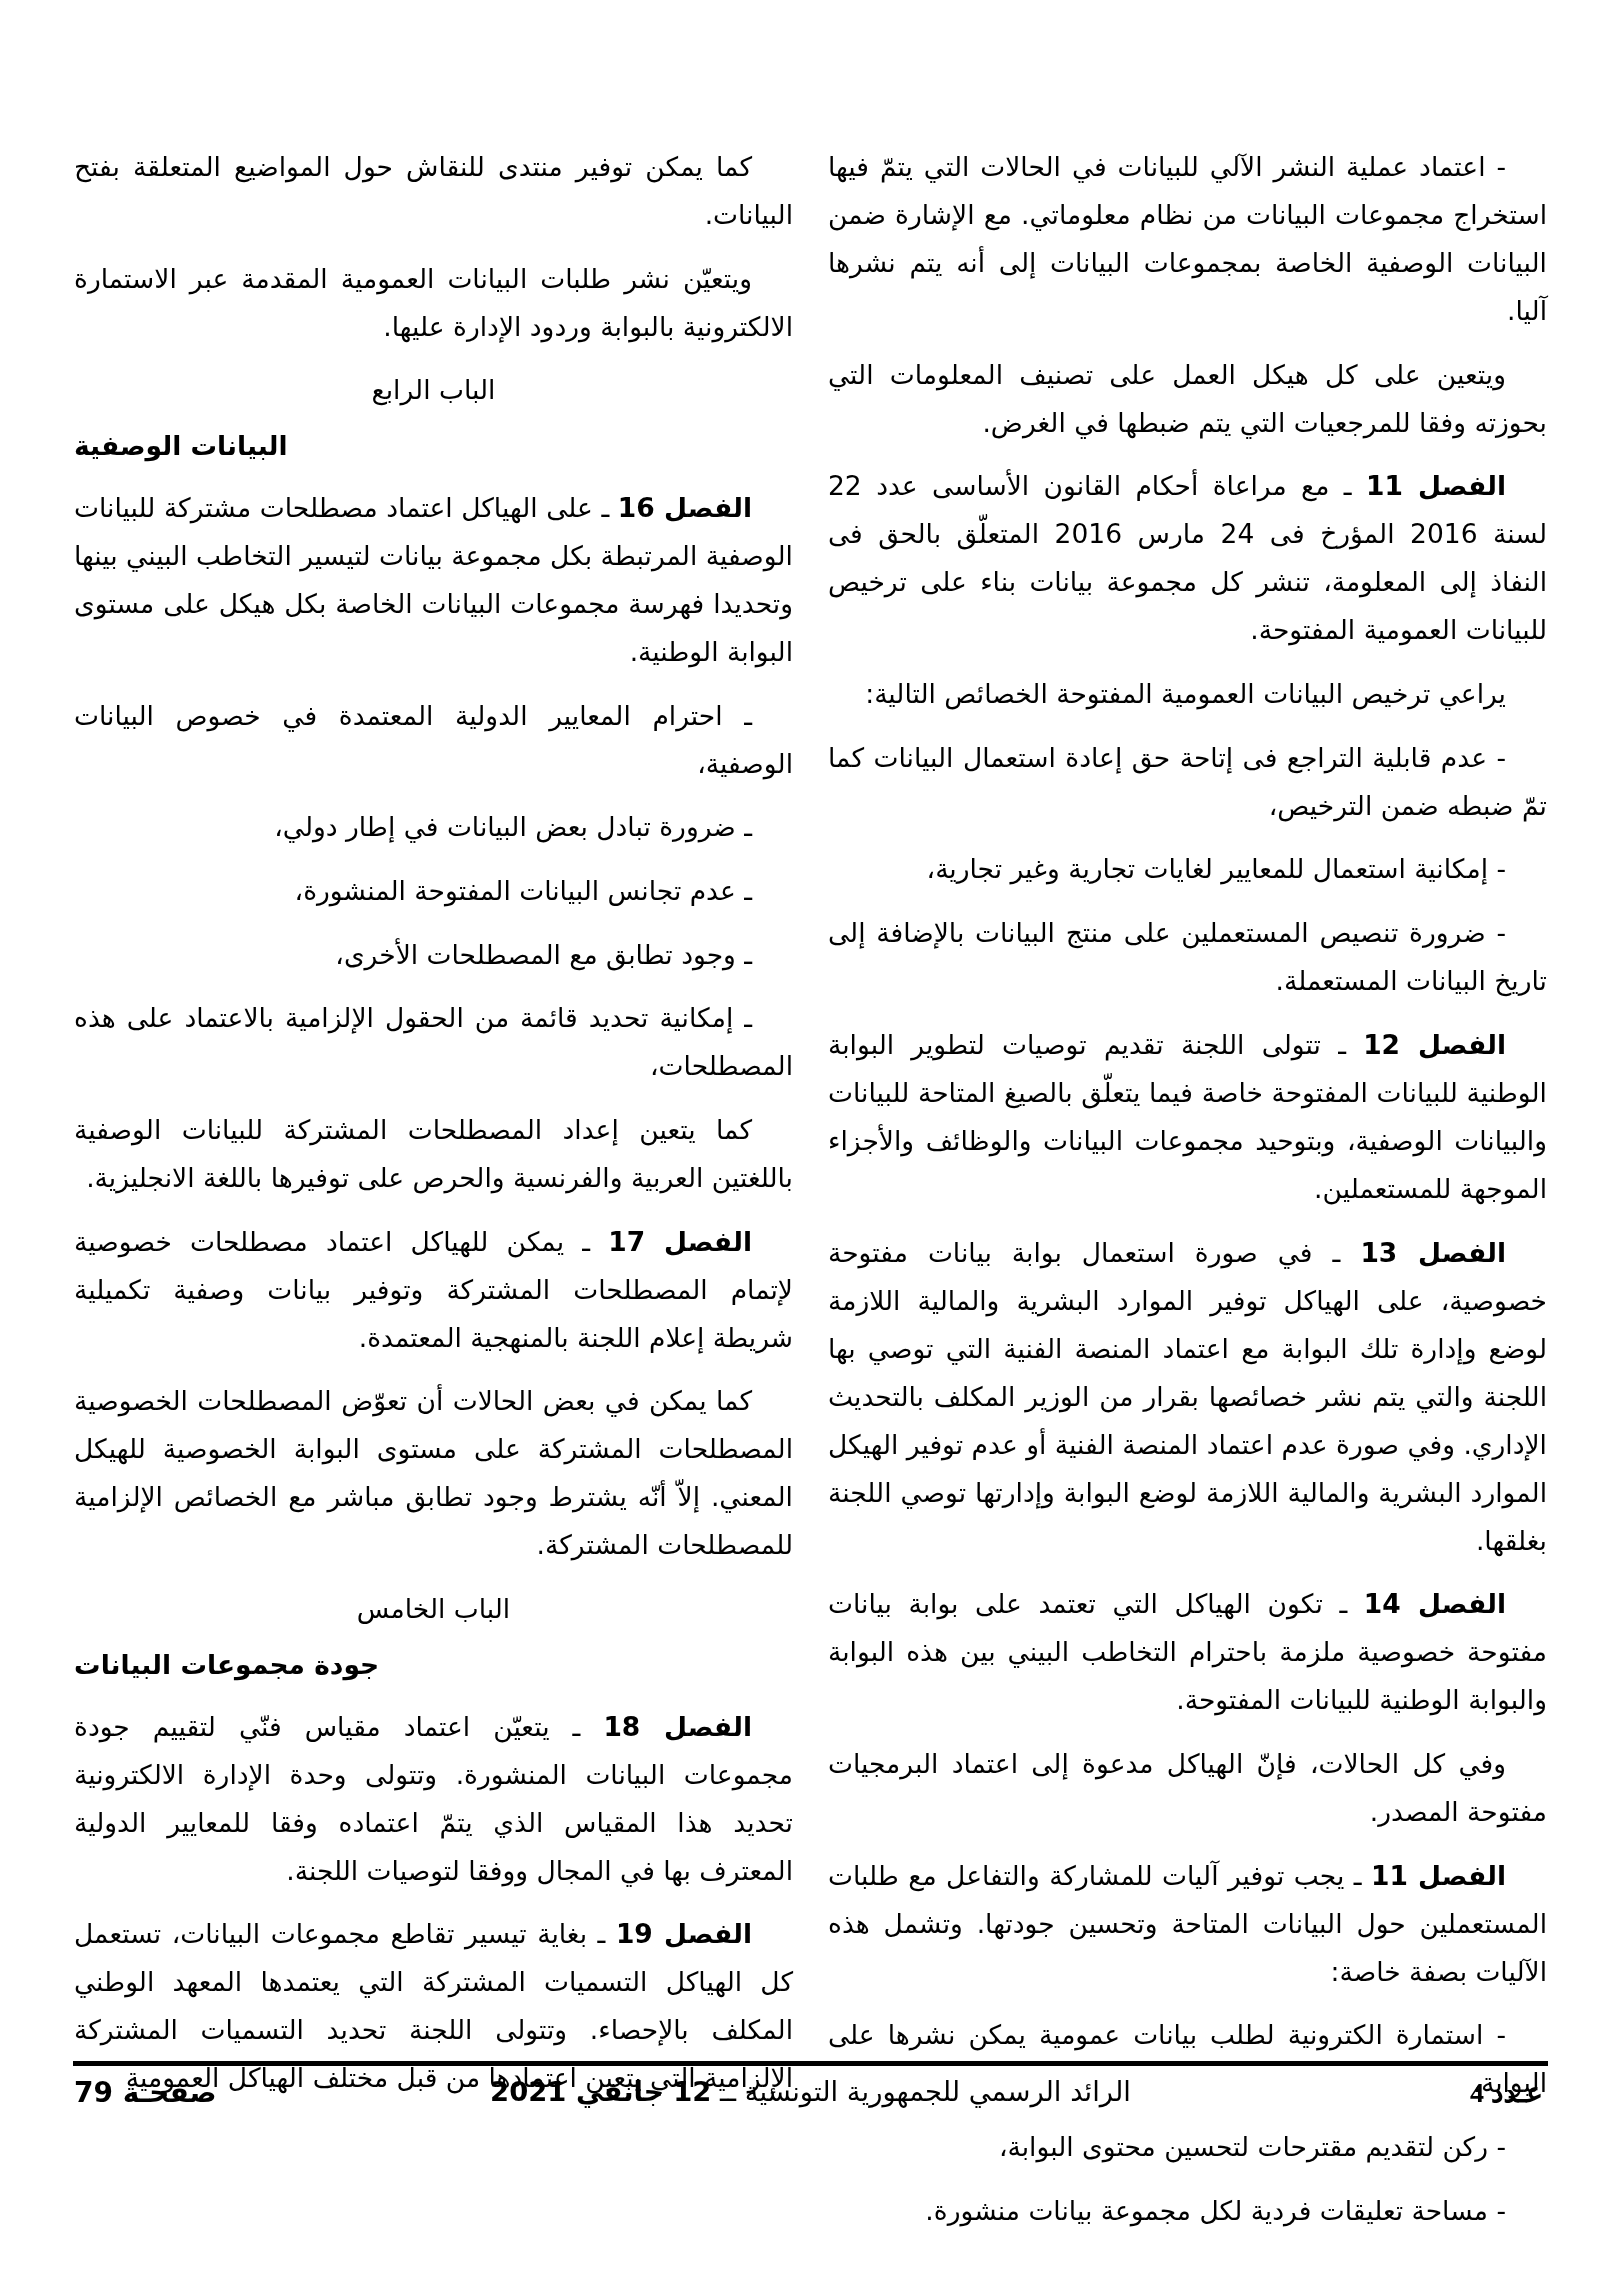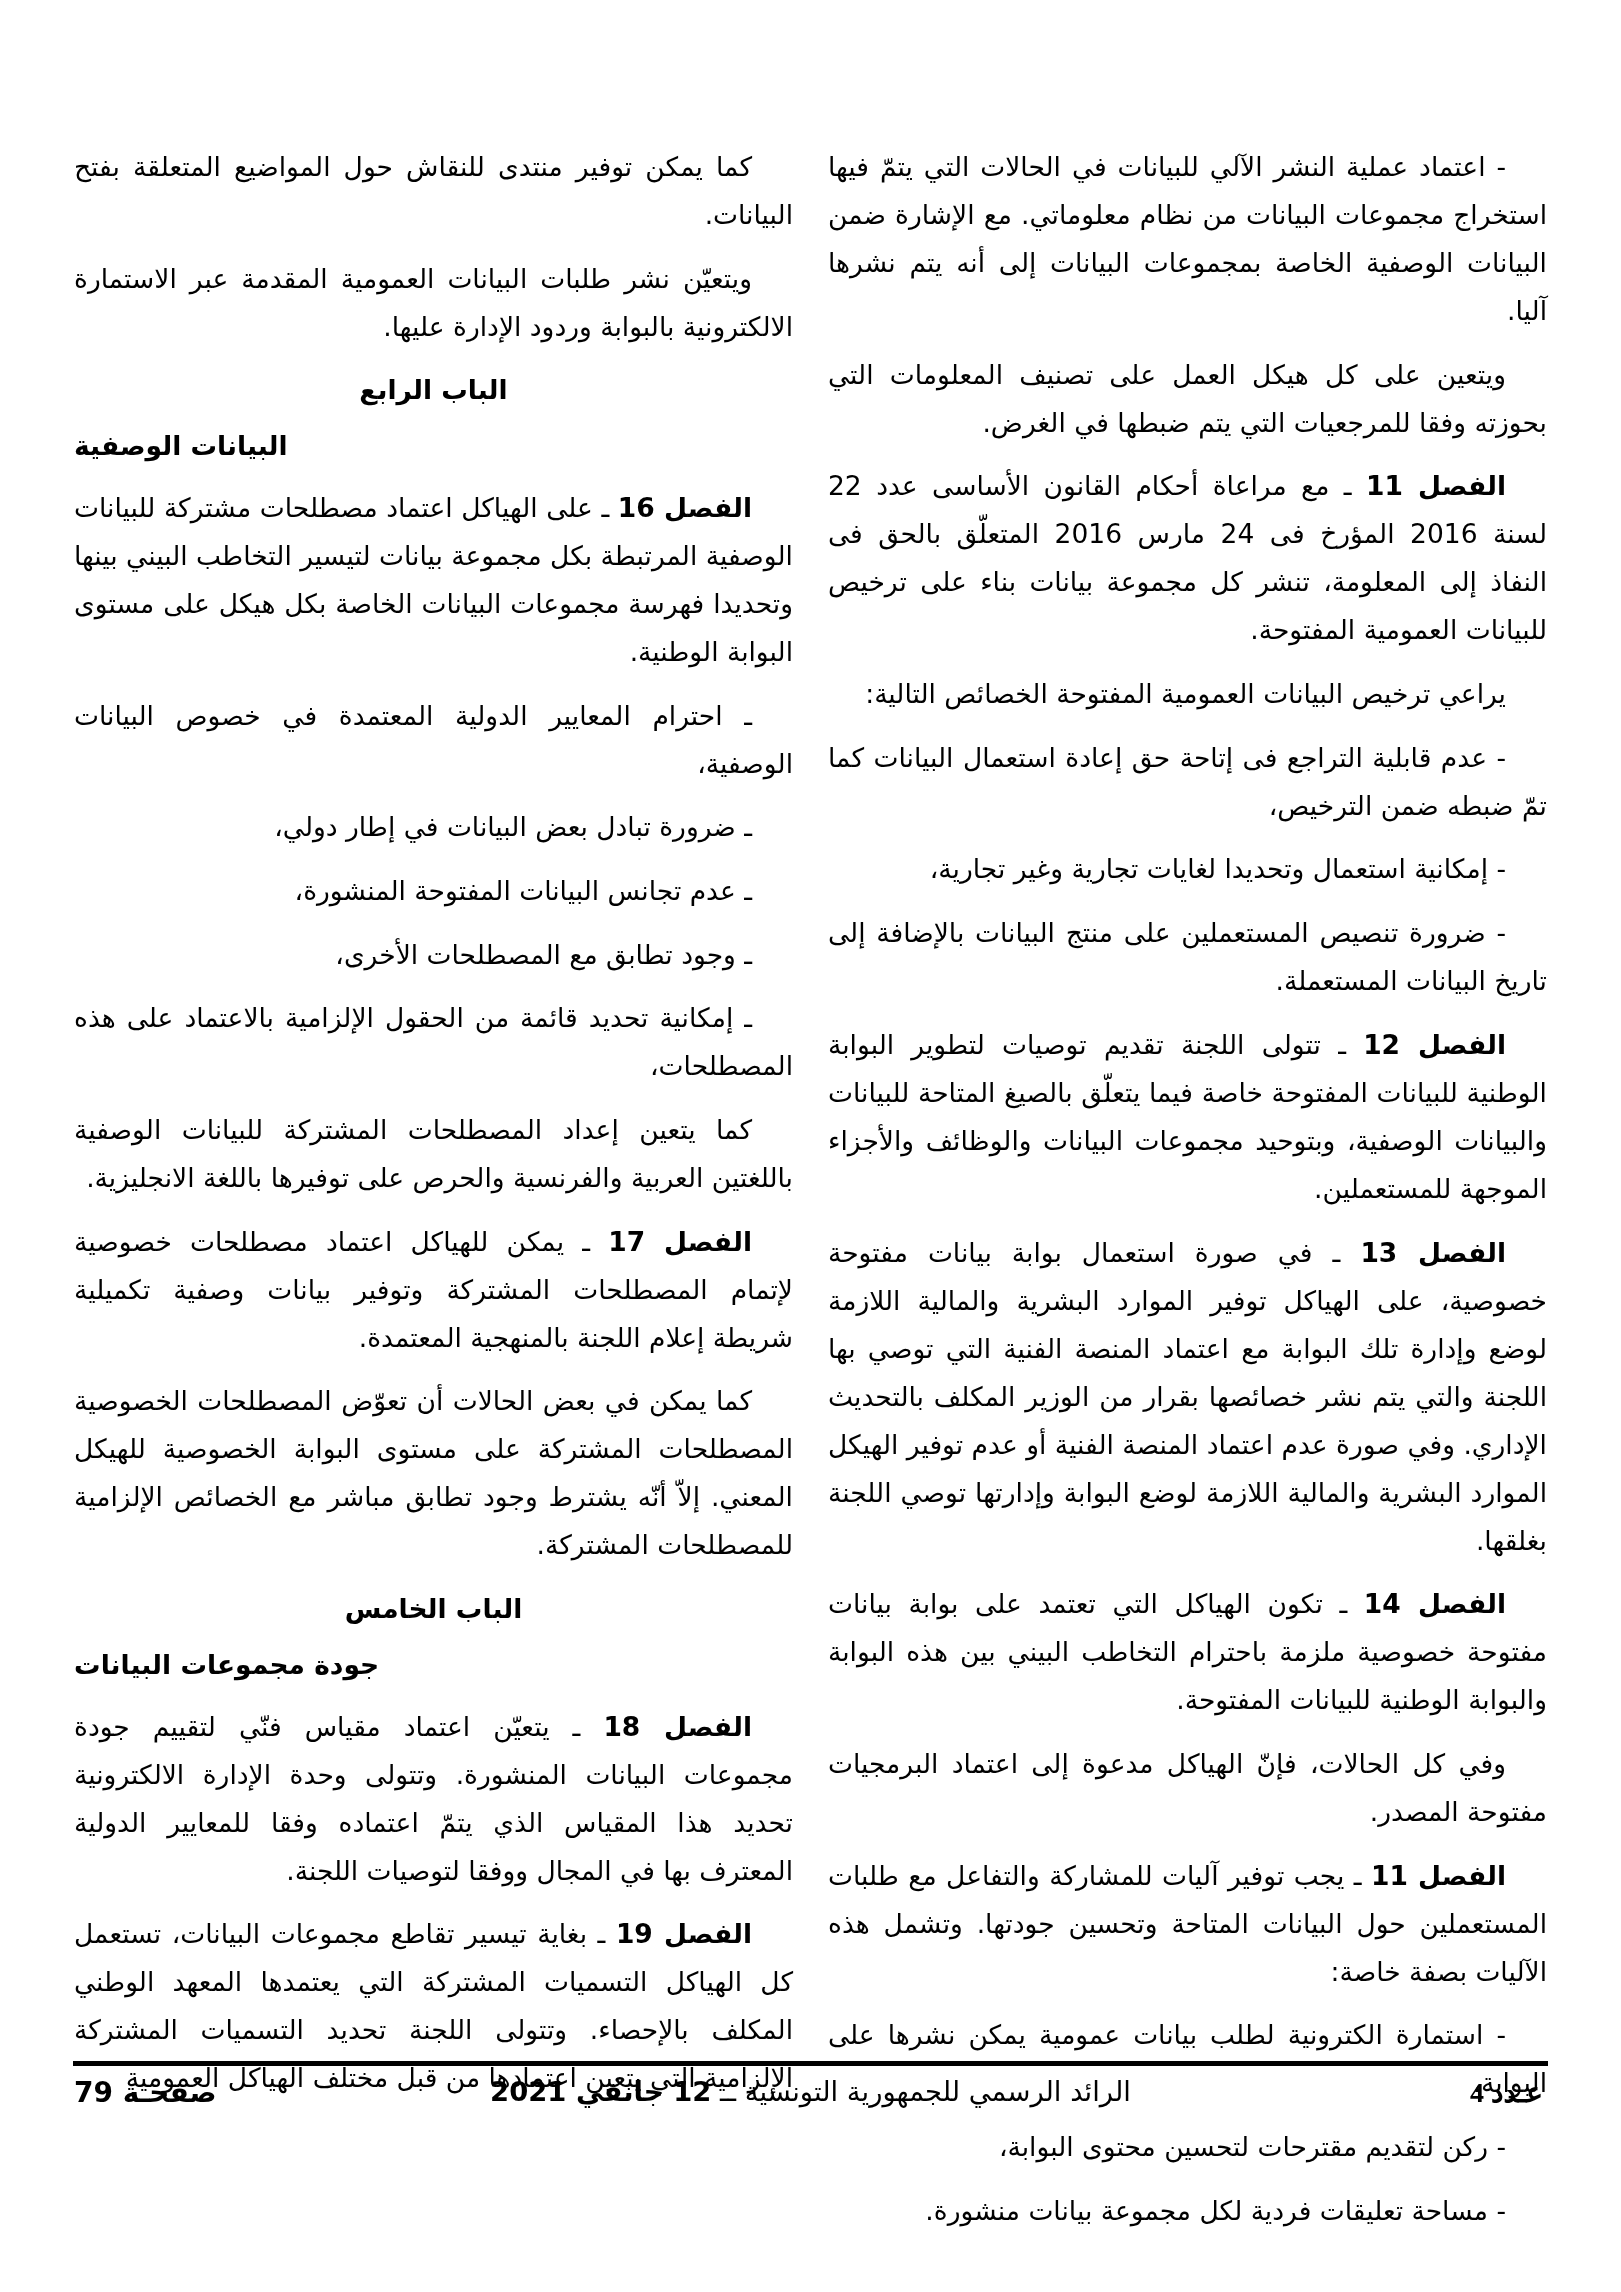--- a/index.html
+++ b/index.html
@@ -22,21 +22,20 @@
     font-size: 26.5px;
     line-height: 48px;
   }
   .col-right { right: 74px; }
   .col-left  { left: 74px; }
   .col p { margin: 0 0 15.7px 0; text-indent: 41px; }
   p.section {
     text-align: center;
     text-indent: 0;
     margin: 3.9px 0 7.8px 0;
-    font-weight: bold;
   }
   p.section-title {
     text-align: left;
     text-indent: 0;
     font-weight: bold;
     margin: 0 0 13.7px 0;
   }
   .lead { font-weight: bold; }
   .footer-rule {
     position: absolute;
@@ -75,21 +74,21 @@
 <body>
 
 <div class="page">
 
   <div class="col col-right">
     <p>- اعتماد عملية النشر الآلي للبيانات في الحالات التي يتمّ فيها استخراج مجموعات البيانات من نظام معلوماتي. مع الإشارة ضمن البيانات الوصفية الخاصة بمجموعات البيانات إلى أنه يتم نشرها آليا.</p>
     <p>ويتعين على كل هيكل العمل على تصنيف المعلومات التي بحوزته وفقا للمرجعيات التي يتم ضبطها في الغرض.</p>
     <p><span class="lead">الفصل 11</span><span> ـ مع مراعاة أحكام القانون الأساسى عدد 22 لسنة 2016 المؤرخ فى 24 مارس 2016 المتعلّق بالحق فى النفاذ إلى المعلومة، تنشر كل مجموعة بيانات بناء على ترخيص للبيانات العمومية المفتوحة.</span></p>
     <p>يراعي ترخيص البيانات العمومية المفتوحة الخصائص التالية:</p>
     <p>- عدم قابلية التراجع فى إتاحة حق إعادة استعمال البيانات كما تمّ ضبطه ضمن الترخيص،</p>
-    <p>- إمكانية استعمال وتحديدا لغايات تجارية وغير تجارية،</p>
+    <p>- إمكانية استعمال للمعايير لغايات تجارية وغير تجارية،</p>
     <p>- ضرورة تنصيص المستعملين على منتج البيانات بالإضافة إلى تاريخ البيانات المستعملة.</p>
     <p><span class="lead">الفصل 12</span><span> ـ تتولى اللجنة تقديم توصيات لتطوير البوابة الوطنية للبيانات المفتوحة خاصة فيما يتعلّق بالصيغ المتاحة للبيانات والبيانات الوصفية، وبتوحيد مجموعات البيانات والوظائف والأجزاء الموجهة للمستعملين.</span></p>
     <p><span class="lead">الفصل 13</span><span> ـ في صورة استعمال بوابة بيانات مفتوحة خصوصية، على الهياكل توفير الموارد البشرية والمالية اللازمة لوضع وإدارة تلك البوابة مع اعتماد المنصة الفنية التي توصي بها اللجنة والتي يتم نشر خصائصها بقرار من الوزير المكلف بالتحديث الإداري. وفي صورة عدم اعتماد المنصة الفنية أو عدم توفير الهيكل الموارد البشرية والمالية اللازمة لوضع البوابة وإدارتها توصي اللجنة بغلقها.</span></p>
     <p><span class="lead">الفصل 14</span><span> ـ تكون الهياكل التي تعتمد على بوابة بيانات مفتوحة خصوصية ملزمة باحترام التخاطب البيني بين هذه البوابة والبوابة الوطنية للبيانات المفتوحة.</span></p>
     <p>وفي كل الحالات، فإنّ الهياكل مدعوة إلى اعتماد البرمجيات مفتوحة المصدر.</p>
     <p><span class="lead">الفصل 11</span><span> ـ يجب توفير آليات للمشاركة والتفاعل مع طلبات المستعملين حول البيانات المتاحة وتحسين جودتها. وتشمل هذه الآليات بصفة خاصة:</span></p>
     <p>- استمارة الكترونية لطلب بيانات عمومية يمكن نشرها على البوابة،</p>
     <p>- ركن لتقديم مقترحات لتحسين محتوى البوابة،</p>
     <p>- مساحة تعليقات فردية لكل مجموعة بيانات منشورة.</p>
   </div>

